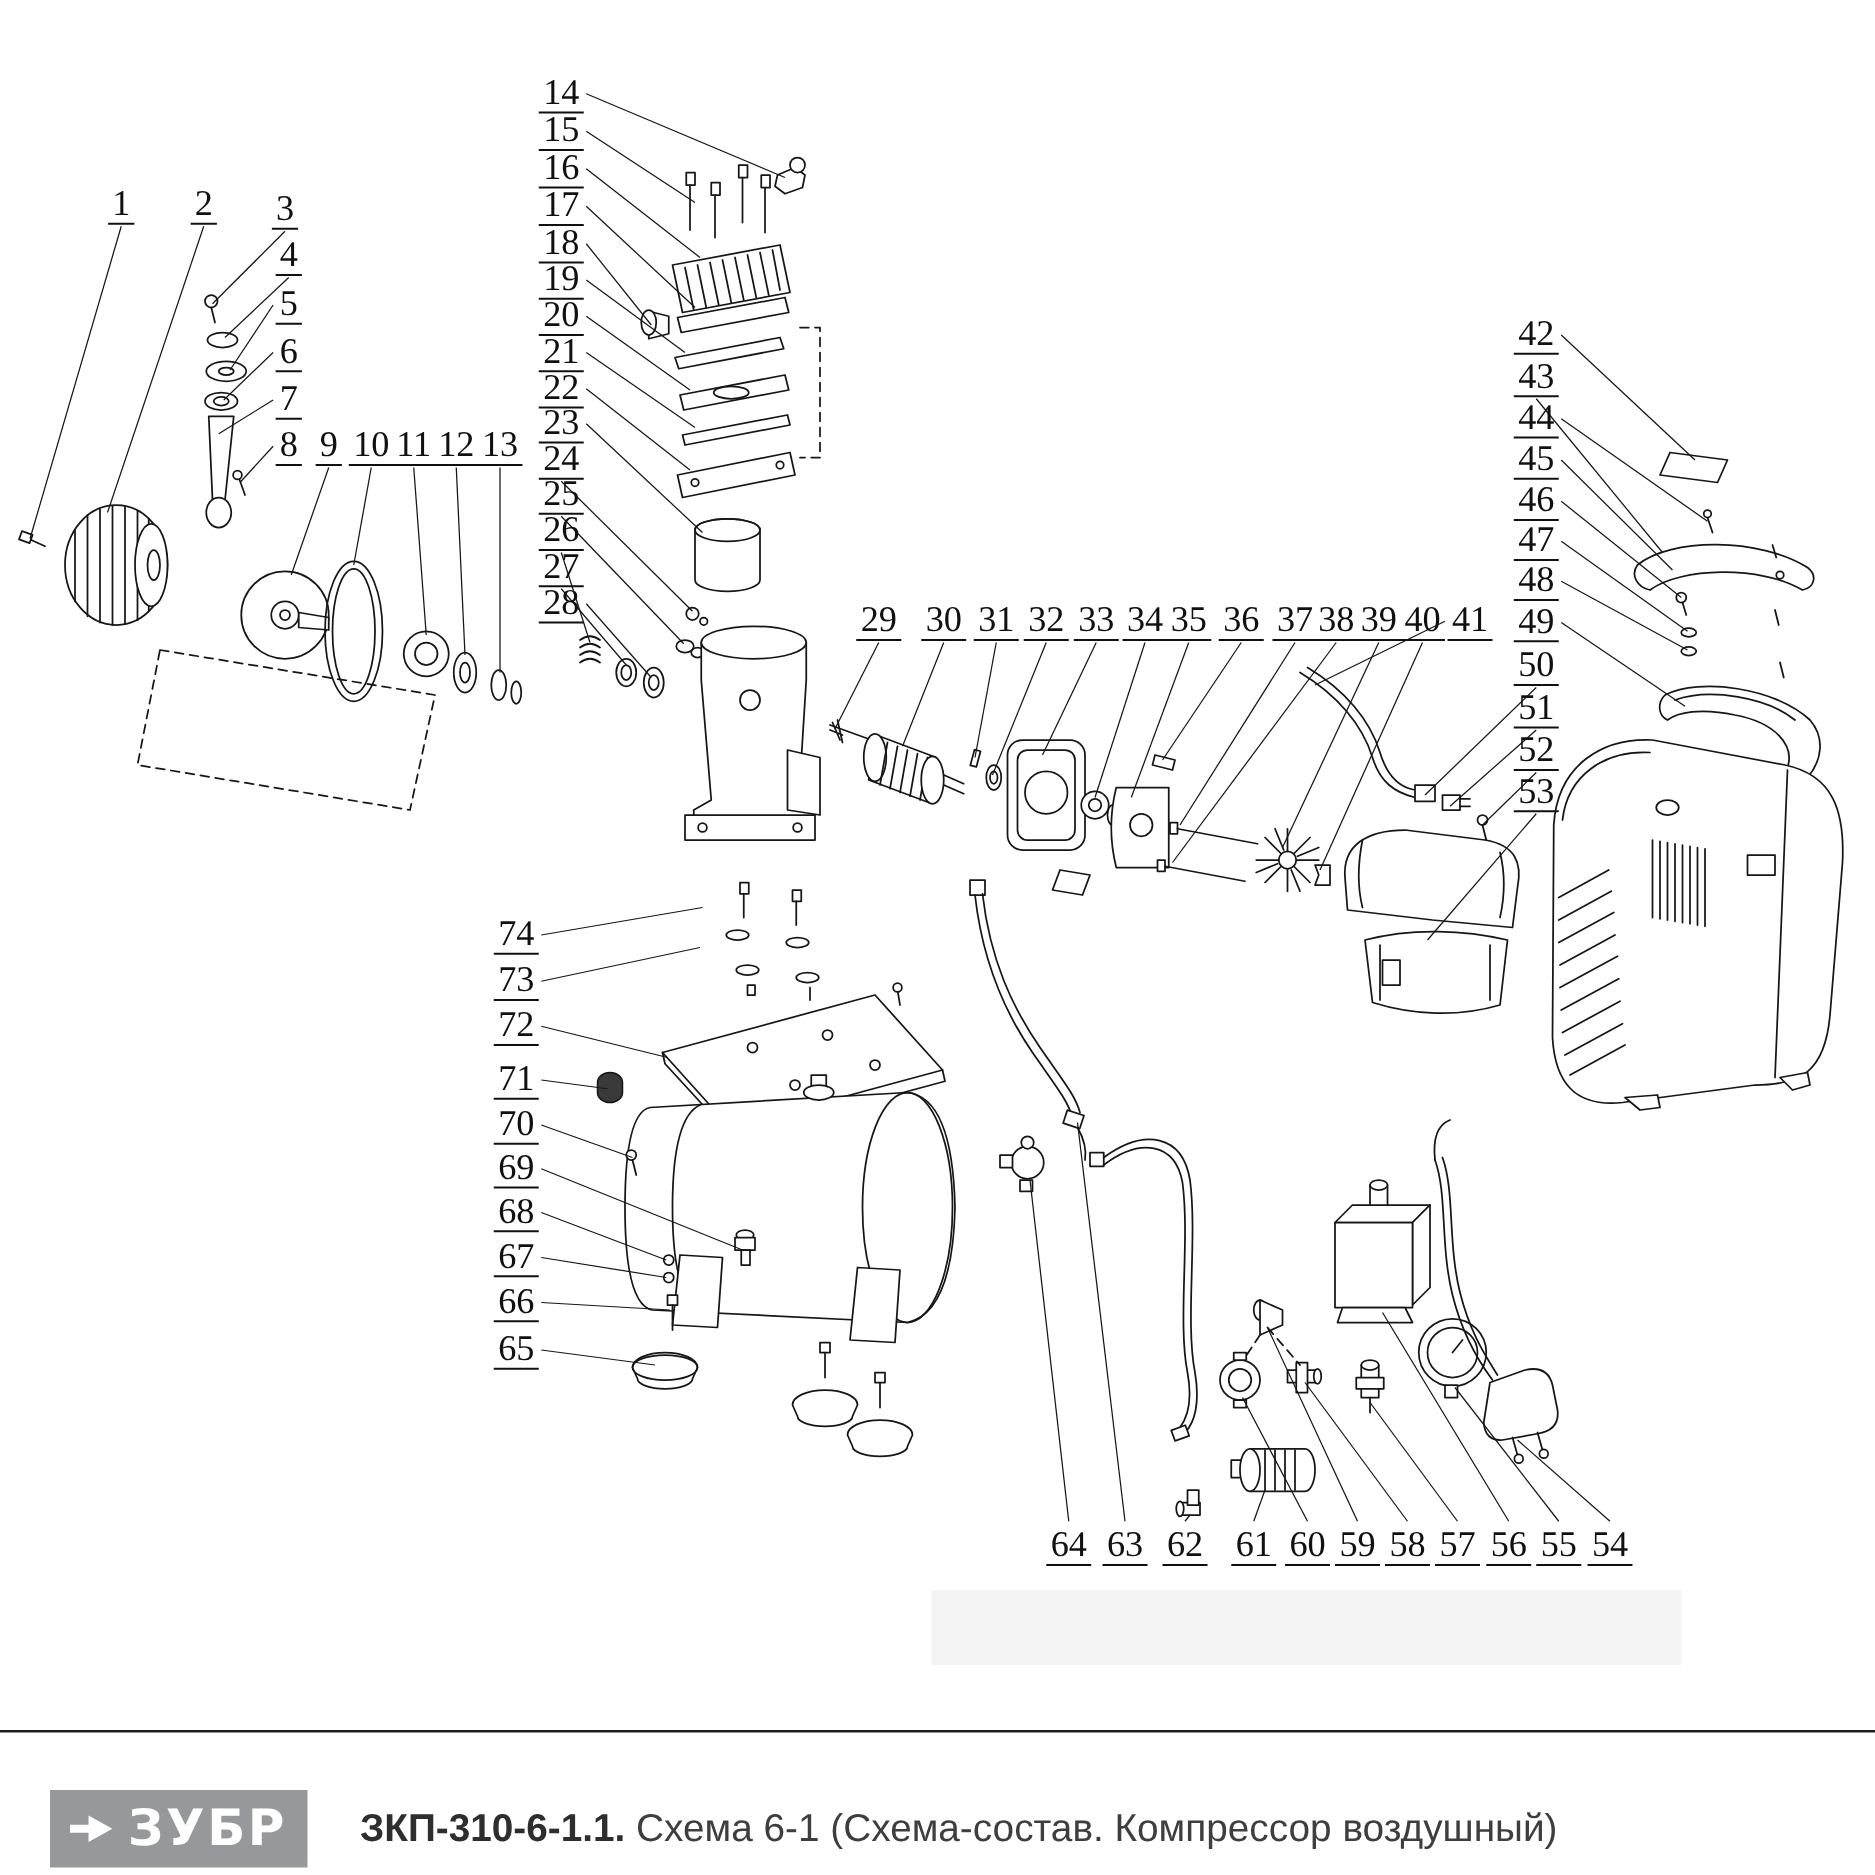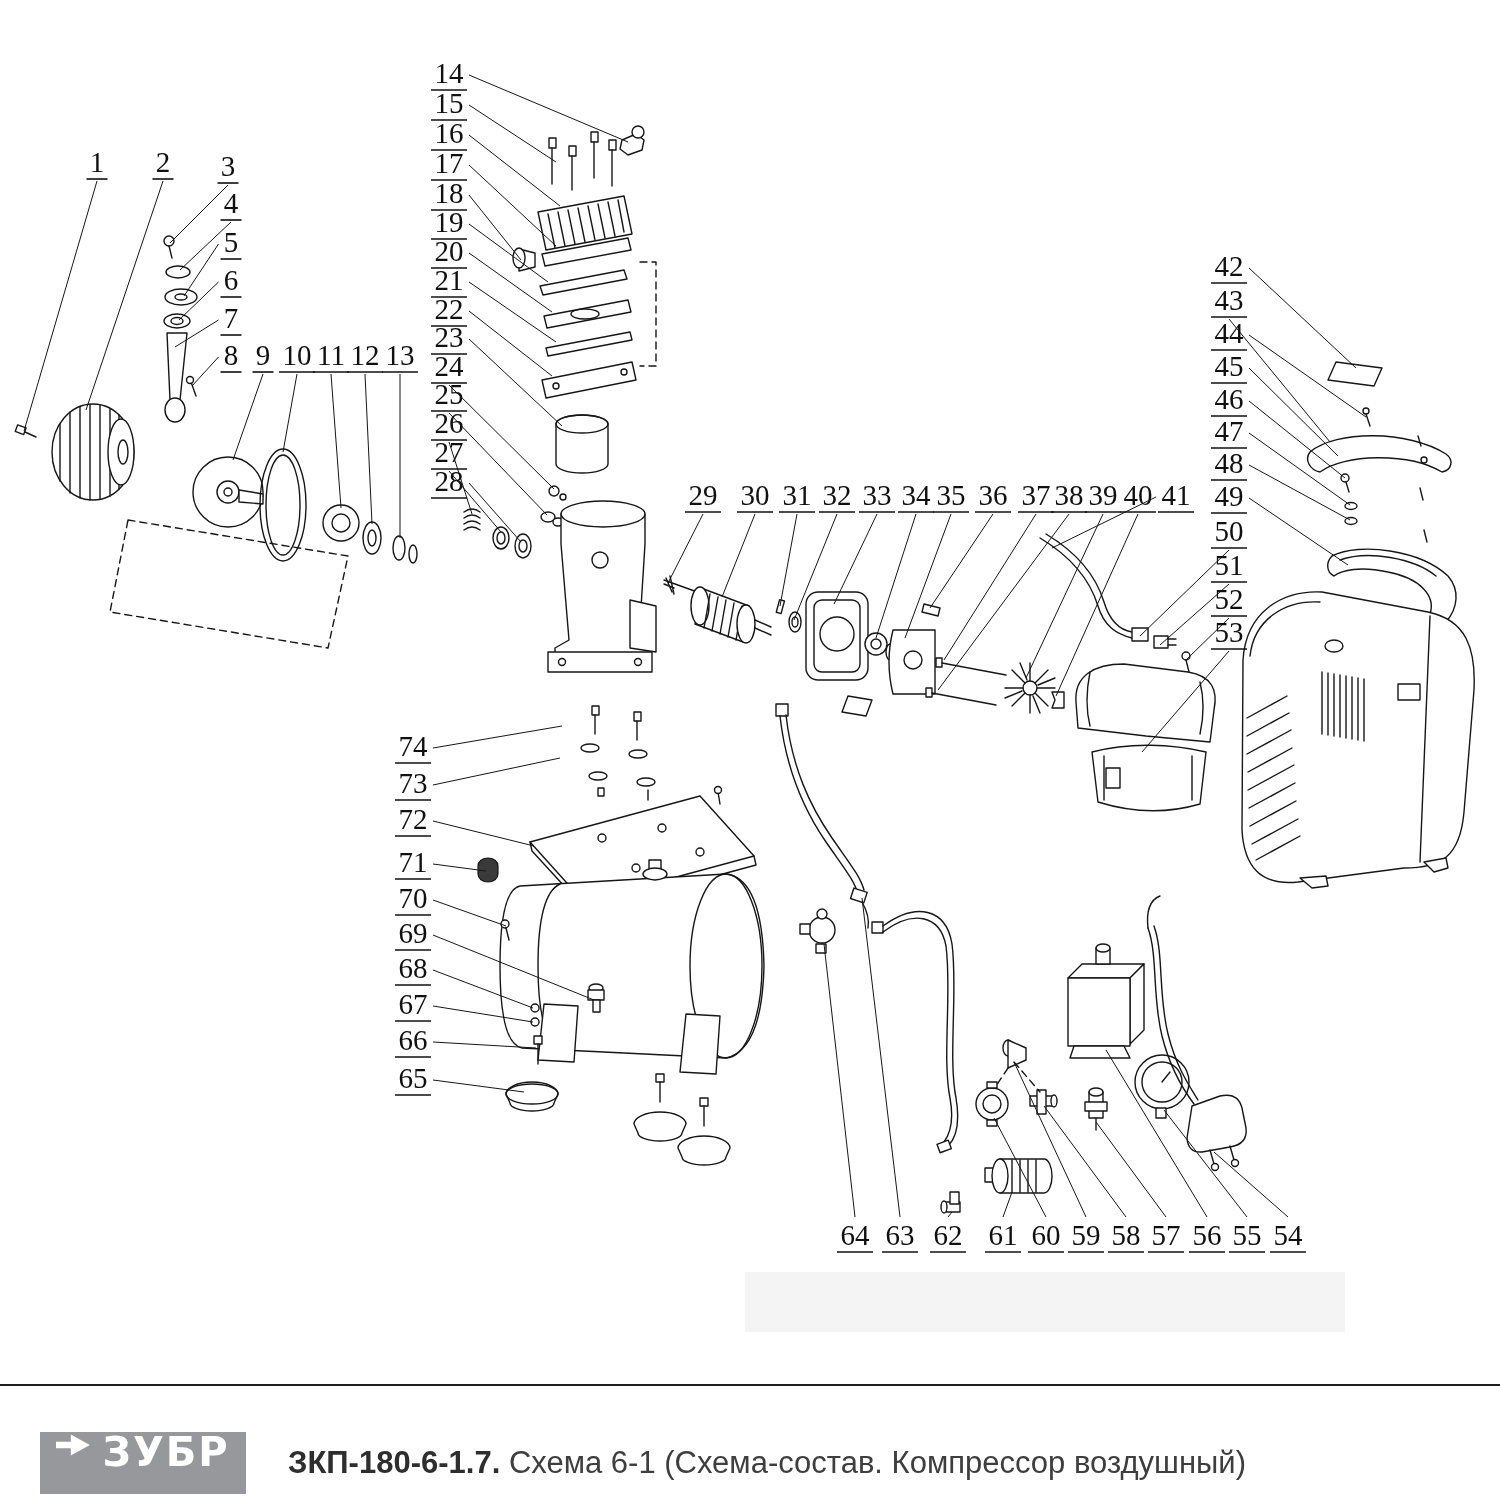--- a/index.html
+++ b/index.html
@@ -18,21 +18,21 @@
     font-size:29px; fill:#101010; text-anchor:middle;
   }
   .leader { stroke:#161616; stroke-width:1; fill:none; }
   .callout-underline { stroke:#101010; stroke-width:1.6; }
 
   .footer { position:absolute; left:0; top:1384px; width:1500px; }
   .footer-divider { height:2px; background:#1e1e1e; }
   .footer-content { display:flex; align-items:center; padding:46px 0 0 40px; }
   .brand-box {
     width:206px; height:62px; background:#96989b; flex:none;
-    display:flex; justify-content:center; gap:10px;
+    display:flex; align-items:center; justify-content:center; gap:10px;
   }
   .brand-arrow { width:36px; height:26px; flex:none; }
   .brand-text {
     color:#ffffff; font-weight:700; font-size:40px; letter-spacing:2px;
     font-family:"DejaVu Sans", sans-serif; line-height:1;
   }
   .doc-title { margin-left:42px; font-size:31px; color:#3e3e3e; white-space:nowrap; }
   .doc-code { font-weight:700; color:#2e2e2e; }
 </style>
 </head>
@@ -761,18 +761,18 @@
   <div class="footer">
     <div class="footer-divider"></div>
     <div class="footer-content">
       <div class="brand-box">
         <svg class="brand-arrow" viewBox="0 0 34 24">
           <polygon points="0,9 14,9 14,2 32,12 14,22 14,15 0,15" fill="#ffffff"></polygon>
         </svg>
         <span class="brand-text">ЗУБР</span>
       </div>
       <div class="doc-title">
-        <span class="doc-code">ЗКП-180-6-1.7.</span><span> Схема 6-1 (Схема-состав. Компрессор воздушный)</span>
+        <span class="doc-code">ЗКП-310-6-1.1.</span><span> Схема 6-1 (Схема-состав. Компрессор воздушный)</span>
       </div>
     </div>
   </div>
 
 </div>
 
 </body></html>

